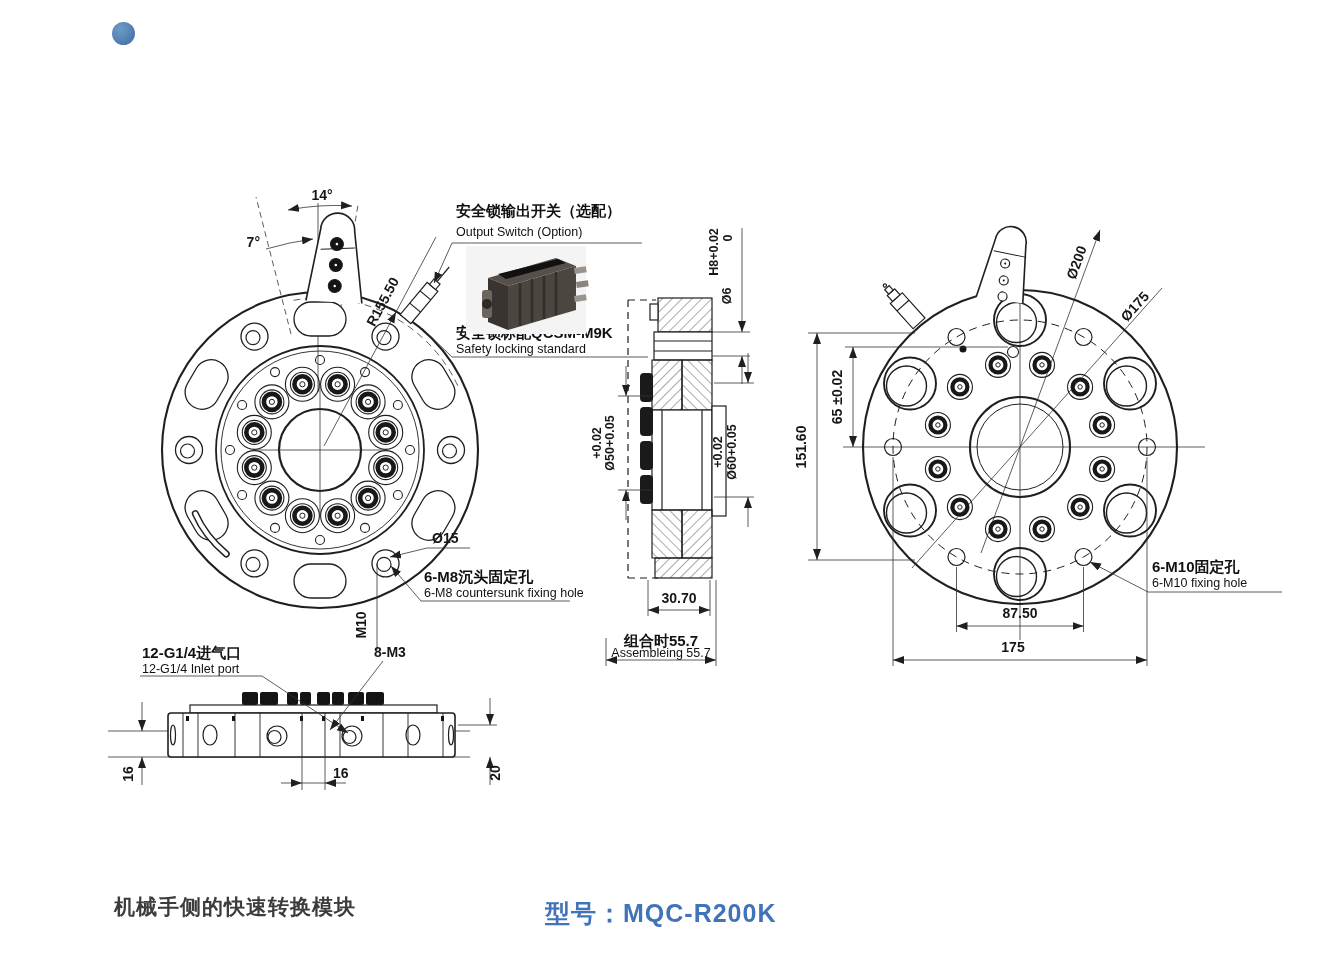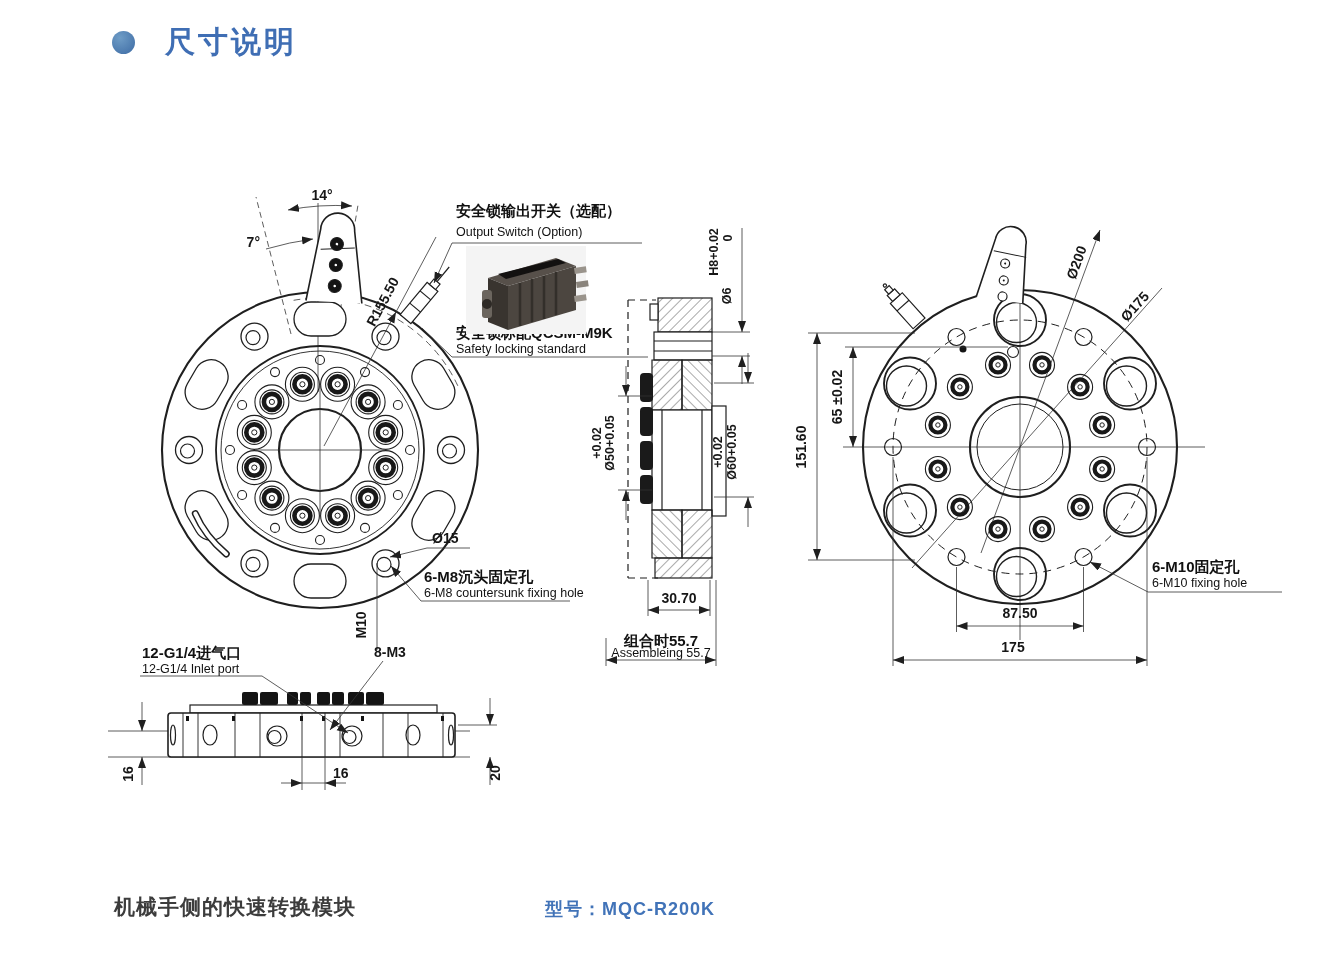--- a/index.html
+++ b/index.html
@@ -7,21 +7,21 @@
          font-family:"Liberation Sans",sans-serif;}
   #drawing{position:absolute;left:0;top:0;}
   
   .hdr{position:absolute;left:112px;top:22px;display:flex;align-items:center;gap:30px;}
   .hdr .dot{width:23px;height:23px;border-radius:50%;
             background:radial-gradient(circle at 35% 30%,#6e9cc6,#3d6ba4);}
   .hdr .ttl{font-size:30px;font-weight:700;color:#3f6eb4;letter-spacing:3px;}
   
   .ftr{position:absolute;left:0;top:893px;width:1344px;}
   .ftr .name{position:absolute;left:114px;top:0;font-size:21px;color:#3c3c3c;font-weight:600;letter-spacing:1px;}
-  .ftr .model{position:absolute;left:545px;top:4px;font-size:18px;color:#4173b8;font-weight:600;letter-spacing:1px;}
+  .ftr .model{position:absolute;left:545px;top:4px;font-size:25px;color:#4173b8;font-weight:600;letter-spacing:1px;}
   
   .dt{font-family:"Liberation Sans",sans-serif;font-size:14px;font-weight:700;fill:#161616;}
   .dts{font-family:"Liberation Sans",sans-serif;font-size:12.5px;font-weight:700;fill:#161616;}
   .zh{font-family:"Liberation Sans",sans-serif;font-size:15px;font-weight:700;fill:#111;}
   .en{font-family:"Liberation Sans",sans-serif;font-size:12.5px;fill:#111;}
   .thin{stroke:#333;stroke-width:0.8;}
 </style>
 </head>
 <body>
 
@@ -420,20 +420,19 @@
       <line class="thin" x1="325" y1="757" x2="325" y2="790"></line>
       <line class="thin" x1="281" y1="783" x2="302" y2="783" marker-end="url(#ae)"></line>
       <line class="thin" x1="346" y1="783" x2="325" y2="783" marker-end="url(#ae)"></line>
       <line class="thin" x1="302" y1="783" x2="325" y2="783"></line>
       <text class="dt" x="333" y="778" stroke="none" fill="#161616">16</text>
     </g>
   </svg>
 
   <div class="hdr">
     <div class="dot"></div>
-    <div class="ttl">尺寸说明</div>
   </div>
 
   <div class="ftr">
     <div class="name">机械手侧的快速转换模块</div>
     <div class="model">型号：MQC-R200K</div>
   </div>
 </div>
 
 </body></html>

